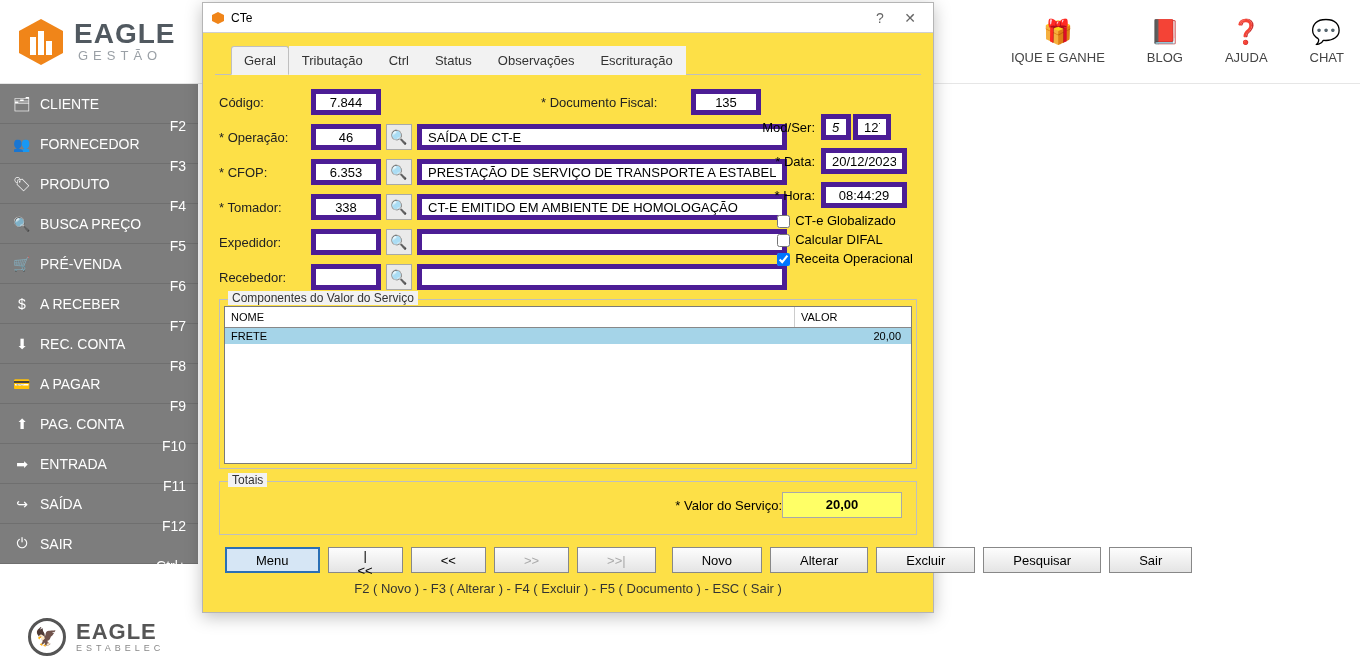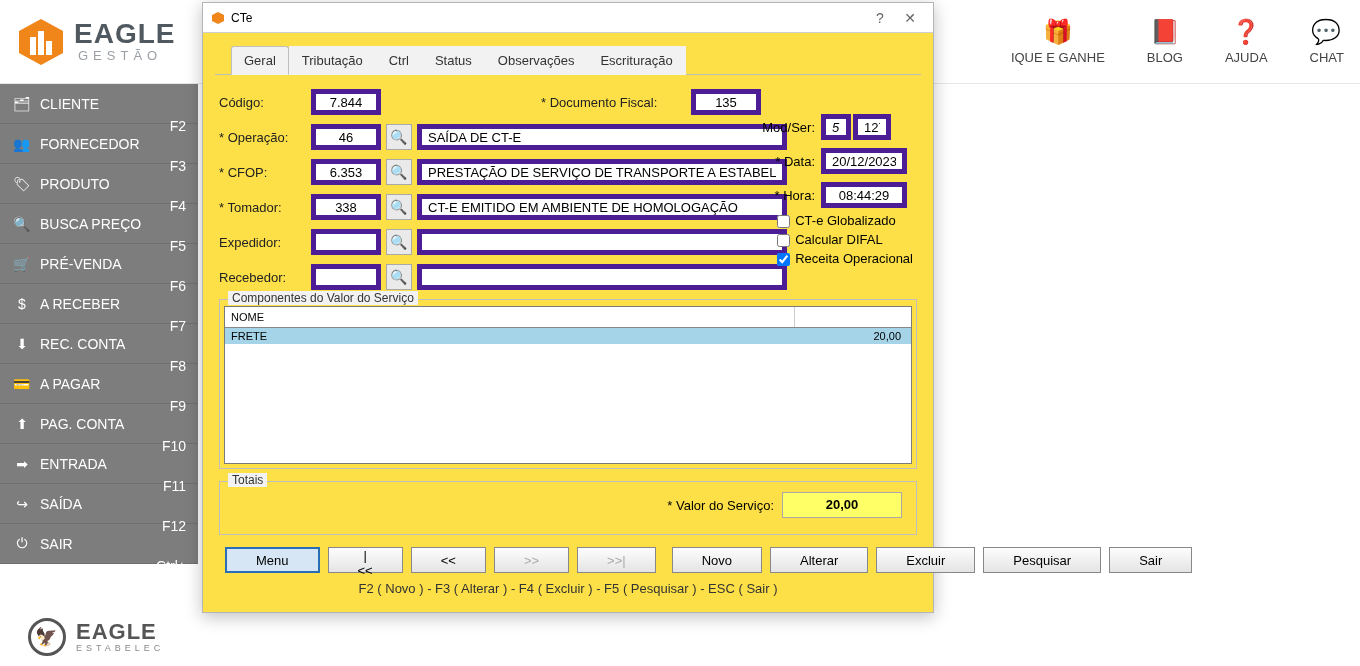--- a/index.html
+++ b/index.html
@@ -47,21 +47,21 @@
 .tbl { border:1px solid #7a7a7a; background:#fff; height:158px; font-size:11px; }
 .tbl-header { display:flex; border-bottom:1px solid #888; background:#fff; }
 .tbl-header div { padding:4px 6px; font-weight:normal; }
 .th-nome { flex:0 0 570px; border-right:1px solid #ccc; }
 .th-valor { flex:1; }
 .tbl-row { display:flex; }
 .tbl-row.sel { background:#a5d4e8; }
 .tbl-row .td-nome { flex:0 0 570px; padding:2px 6px; }
 .tbl-row .td-valor { flex:1; text-align:right; padding:2px 10px; }
 .totais .trow { display:flex; justify-content:flex-end; align-items:center; height:34px; padding-right:10px; font-size:13px; }
-.totais .trow label { margin-right:8px; }
+.totais .trow label { }
 .totais .tval { width:120px; height:26px; border:1px solid #a9a9a9; background:#ffff66; text-align:center; font-weight:bold; line-height:24px; }
 .btn-row { display:flex; gap:8px; padding:8px 10px 4px 10px; }
 .btn { height:26px; padding:0 29px; border:1px solid #888; background:linear-gradient(#fdfdfd,#e4e4e4); font-size:13px; cursor:pointer; }
 .btn.sel { border:2px solid #2a6fb5; background:#d6e6f5; }
 .btn.dis { color:#aaa; }
 .btn-row .spacer { flex:1; }
 .hint-row { text-align:center; font-size:13px; color:#333; padding:4px 0 10px 0; }
 input[type=checkbox]{ margin-right:5px; vertical-align:middle;}
 </style>
 </head>
@@ -257,20 +257,21 @@
         <label><input type="checkbox" style=""><span>CT-e Globalizado</span></label>
         <label><input type="checkbox" style=""><span>Calcular DIFAL</span></label>
         <label><input type="checkbox" checked="" style=""><span>Receita Operacional</span></label>
       </div>
 
       <div class="fieldset">
         <span class="legend">Componentes do Valor do Serviço</span>
         <div class="tbl">
           <div class="tbl-header">
             <div class="th-nome">NOME</div>
+            <div class="th-valor">VALOR</div>
           </div>
           <div class="tbl-row sel">
             <div class="td-nome">FRETE</div>
             <div class="td-valor">20,00</div>
           </div>
         </div>
       </div>
 
       <div class="fieldset totais" style="margin-top:12px;height:54px">
         <span class="legend">Totais</span>
@@ -287,15 +288,15 @@
       <button class="btn">&lt;&lt;</button>
       <button class="btn dis">&gt;&gt;</button>
       <button class="btn dis">&gt;&gt;|</button>
       <div class="spacer"></div>
       <button class="btn">Novo</button>
       <button class="btn">Alterar</button>
       <button class="btn">Excluir</button>
       <button class="btn">Pesquisar</button>
       <button class="btn">Sair</button>
     </div>
-    <div class="hint-row">F2 ( Novo )   -   F3 ( Alterar )   -   F4 ( Excluir )   -   F5 ( Pesquisar )   -   ESC ( Sair )</div>
+    <div class="hint-row">F2 ( Novo )   -   F3 ( Alterar )   -   F4 ( Excluir )   -   F5 ( Documento )   -   ESC ( Sair )</div>
   </div>
 </div>
 
 </body></html>

